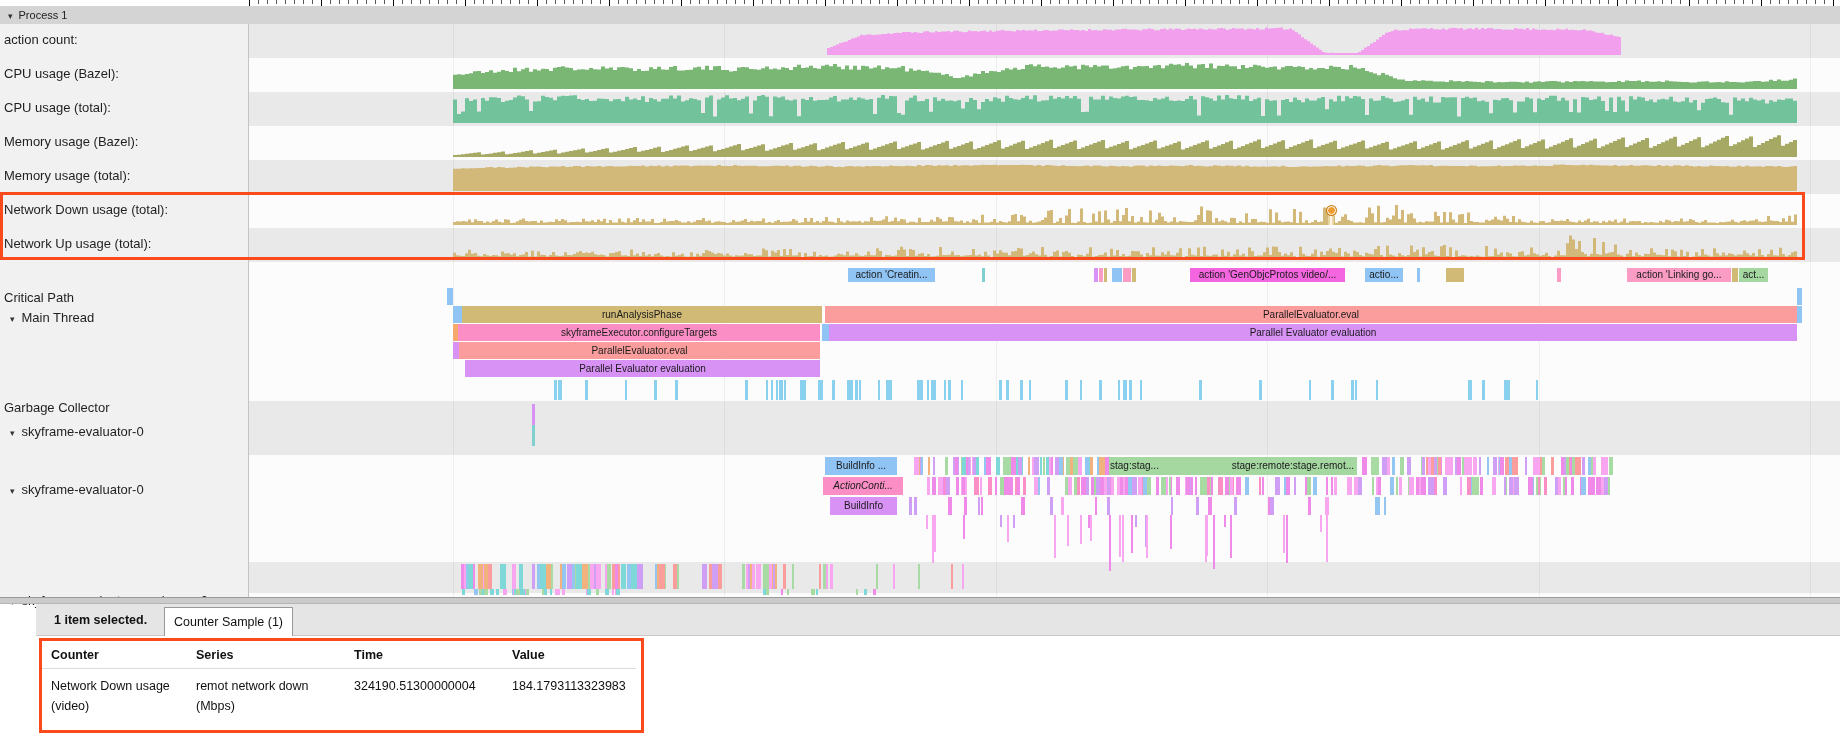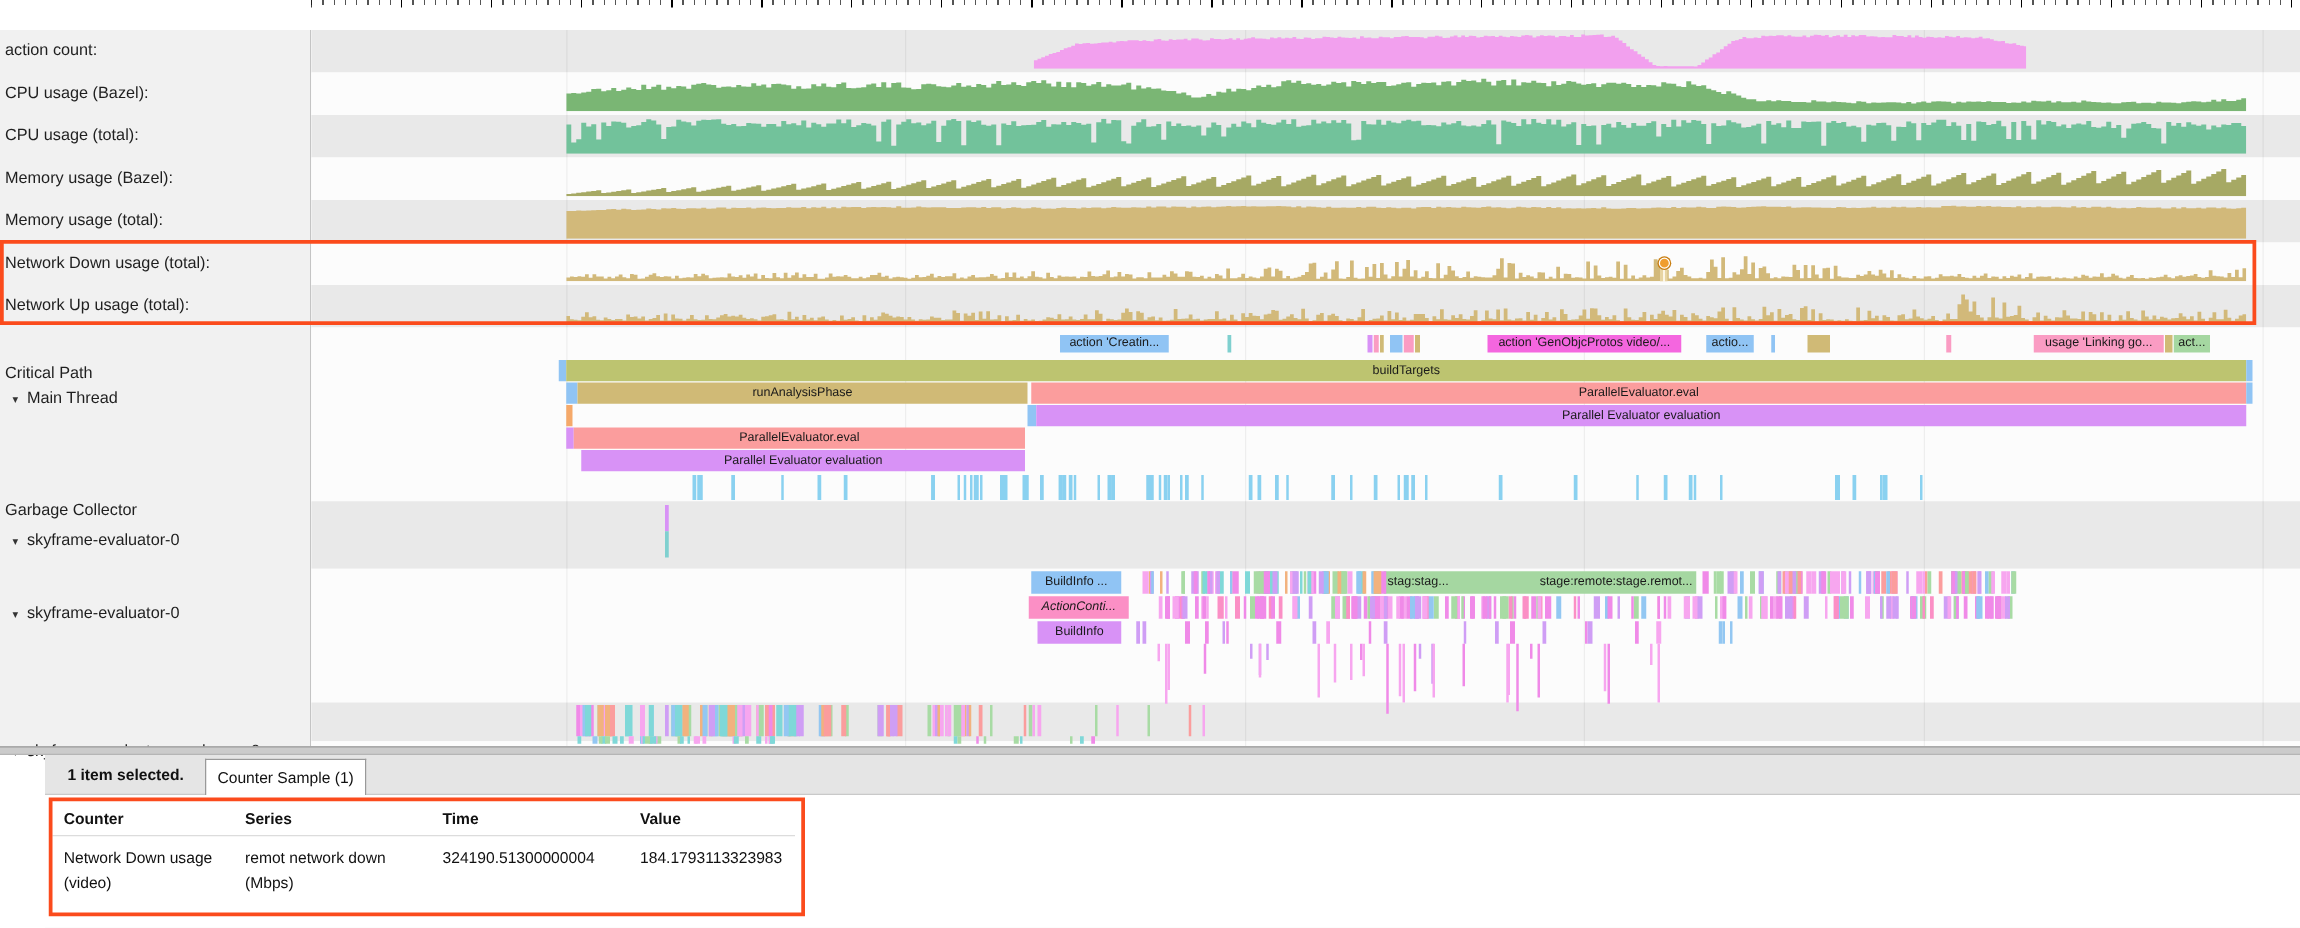--- a/index.html
+++ b/index.html
@@ -35,20 +35,23 @@
   .th{position:absolute;top:12px;font-size:12.5px;font-weight:bold;color:#111;}
   .td{position:absolute;top:40px;font-size:12.5px;color:#111;line-height:20px;}
   #table-sep{position:absolute;left:6px;top:32px;width:594px;height:1px;background:#dcdcdc;}
   .dot{position:absolute;width:7px;height:7px;border-radius:50%;background:#f09d2e;border:1px solid #fff;box-shadow:0 0 0 1px #c87d10;}
 </style>
 </head>
 <body>
 
 <div id="app">
   <div class="abs" id="ruler"></div>
+  <div class="abs" id="process-header">
+    <span class="tri">▾</span><span>Process 1</span>
+  </div>
   <div class="abs" id="label-col">
       <div class="counter-label" style="top: 8px;">action count:</div>
       <div class="counter-label" style="top: 42px;">CPU usage (Bazel):</div>
       <div class="counter-label" style="top: 76px;">CPU usage (total):</div>
       <div class="counter-label" style="top: 110px;">Memory usage (Bazel):</div>
       <div class="counter-label" style="top: 144px;">Memory usage (total):</div>
       <div class="counter-label" style="top: 178px;">Network Down usage (total):</div>
       <div class="counter-label" style="top: 212px;">Network Up usage (total):</div>
       <div class="thread-label" style="top: 266px; left: 4px;"><span>Critical Path</span></div>
       <div class="thread-label" style="top: 286px; left: 10px;"><span class="tri">▾</span><span>Main Thread</span></div>
@@ -105,31 +108,31 @@
       <div class="slice" style="left: 850px; top: 244px; width: 4px; height: 14px; background: rgb(250, 156, 195); line-height: 14px;"></div>
       <div class="slice" style="left: 855px; top: 244px; width: 3px; height: 14px; background: rgb(208, 186, 118); line-height: 14px;"></div>
       <div class="slice" style="left: 863px; top: 244px; width: 10px; height: 14px; background: rgb(144, 196, 244); line-height: 14px;"></div>
       <div class="slice" style="left: 874px; top: 244px; width: 8px; height: 14px; background: rgb(250, 156, 195); line-height: 14px;"></div>
       <div class="slice" style="left: 883px; top: 244px; width: 4px; height: 14px; background: rgb(208, 186, 118); line-height: 14px;"></div>
       <div class="slice" style="left: 941px; top: 244px; width: 155px; height: 14px; background: rgb(244, 102, 223); line-height: 14px;">action 'GenObjcProtos video/...</div>
       <div class="slice" style="left: 1116px; top: 244px; width: 38px; height: 14px; background: rgb(144, 196, 244); line-height: 14px;">actio...</div>
       <div class="slice" style="left: 1168px; top: 244px; width: 3px; height: 14px; background: rgb(144, 196, 244); line-height: 14px;"></div>
       <div class="slice" style="left: 1197px; top: 244px; width: 18px; height: 14px; background: rgb(208, 186, 118); line-height: 14px;"></div>
       <div class="slice" style="left: 1308px; top: 244px; width: 4px; height: 14px; background: rgb(250, 156, 195); line-height: 14px;"></div>
-      <div class="slice" style="left: 1378px; top: 244px; width: 104px; height: 14px; background: rgb(250, 156, 195); line-height: 14px;">usage 'Linking go...</div>
+      <div class="slice" style="left: 1378px; top: 244px; width: 104px; height: 14px; background: rgb(250, 156, 195); line-height: 14px;">action 'Linking go...</div>
       <div class="slice" style="left: 1483px; top: 244px; width: 6px; height: 14px; background: rgb(208, 186, 118); line-height: 14px;"></div>
       <div class="slice" style="left: 1490px; top: 244px; width: 29px; height: 14px; background: rgb(165, 215, 161); line-height: 14px;">act...</div>
       <div class="slice" style="left: 198px; top: 264px; width: 6px; height: 17px; background: rgb(144, 196, 244); line-height: 17px;"></div>
-      <div class="slice" style="left: 204px; top: 264px; width: 1344px; height: 17px; background: rgb(189, 196, 112); line-height: 17px;">buildTargets</div>
       <div class="slice" style="left: 1548px; top: 264px; width: 5px; height: 17px; background: rgb(144, 196, 244); line-height: 17px;"></div>
       <div class="slice" style="left: 204px; top: 282px; width: 9px; height: 17px; background: rgb(144, 196, 244); line-height: 17px;"></div>
       <div class="slice" style="left: 213px; top: 282px; width: 360px; height: 17px; background: rgb(208, 186, 118); line-height: 17px;">runAnalysisPhase</div>
       <div class="slice" style="left: 576px; top: 282px; width: 972px; height: 17px; background: rgb(251, 157, 157); line-height: 17px;">ParallelEvaluator.eval</div>
       <div class="slice" style="left: 1548px; top: 282px; width: 5px; height: 17px; background: rgb(144, 196, 244); line-height: 17px;"></div>
       <div class="slice" style="left: 204px; top: 300px; width: 5px; height: 17px; background: rgb(245, 169, 106); line-height: 17px;"></div>
+      <div class="slice" style="left: 209px; top: 300px; width: 362px; height: 17px; background: rgb(251, 143, 197); line-height: 17px;">skyframeExecutor.configureTargets</div>
       <div class="slice" style="left: 573px; top: 300px; width: 7px; height: 17px; background: rgb(144, 196, 244); line-height: 17px;"></div>
       <div class="slice" style="left: 580px; top: 300px; width: 968px; height: 17px; background: rgb(216, 146, 246); line-height: 17px;">Parallel Evaluator evaluation</div>
       <div class="slice" style="left: 204px; top: 318px; width: 6px; height: 17px; background: rgb(216, 146, 246); line-height: 17px;"></div>
       <div class="slice" style="left: 210px; top: 318px; width: 361px; height: 17px; background: rgb(251, 157, 157); line-height: 17px;">ParallelEvaluator.eval</div>
       <div class="slice" style="left: 216px; top: 336px; width: 355px; height: 17px; background: rgb(216, 146, 246); line-height: 17px;">Parallel Evaluator evaluation</div>
       <div class="tick" style="left: 283px; top: 380px; width: 3px; height: 21px; background: rgb(216, 146, 246);"></div>
       <div class="tick" style="left: 283px; top: 401px; width: 3px; height: 21px; background: rgb(127, 208, 207);"></div>
       <div class="slice" style="left: 576px; top: 433px; width: 72px; height: 18px; background: rgb(144, 196, 244); line-height: 18px;">BuildInfo ...</div>
       <div class="slice" style="left: 574px; top: 453px; width: 80px; height: 18px; background: rgb(251, 143, 197); line-height: 18px; font-style: italic;">ActionConti...</div>
       <div class="slice" style="left: 581px; top: 473px; width: 67px; height: 18px; background: rgb(216, 146, 246); line-height: 18px;">BuildInfo</div>

